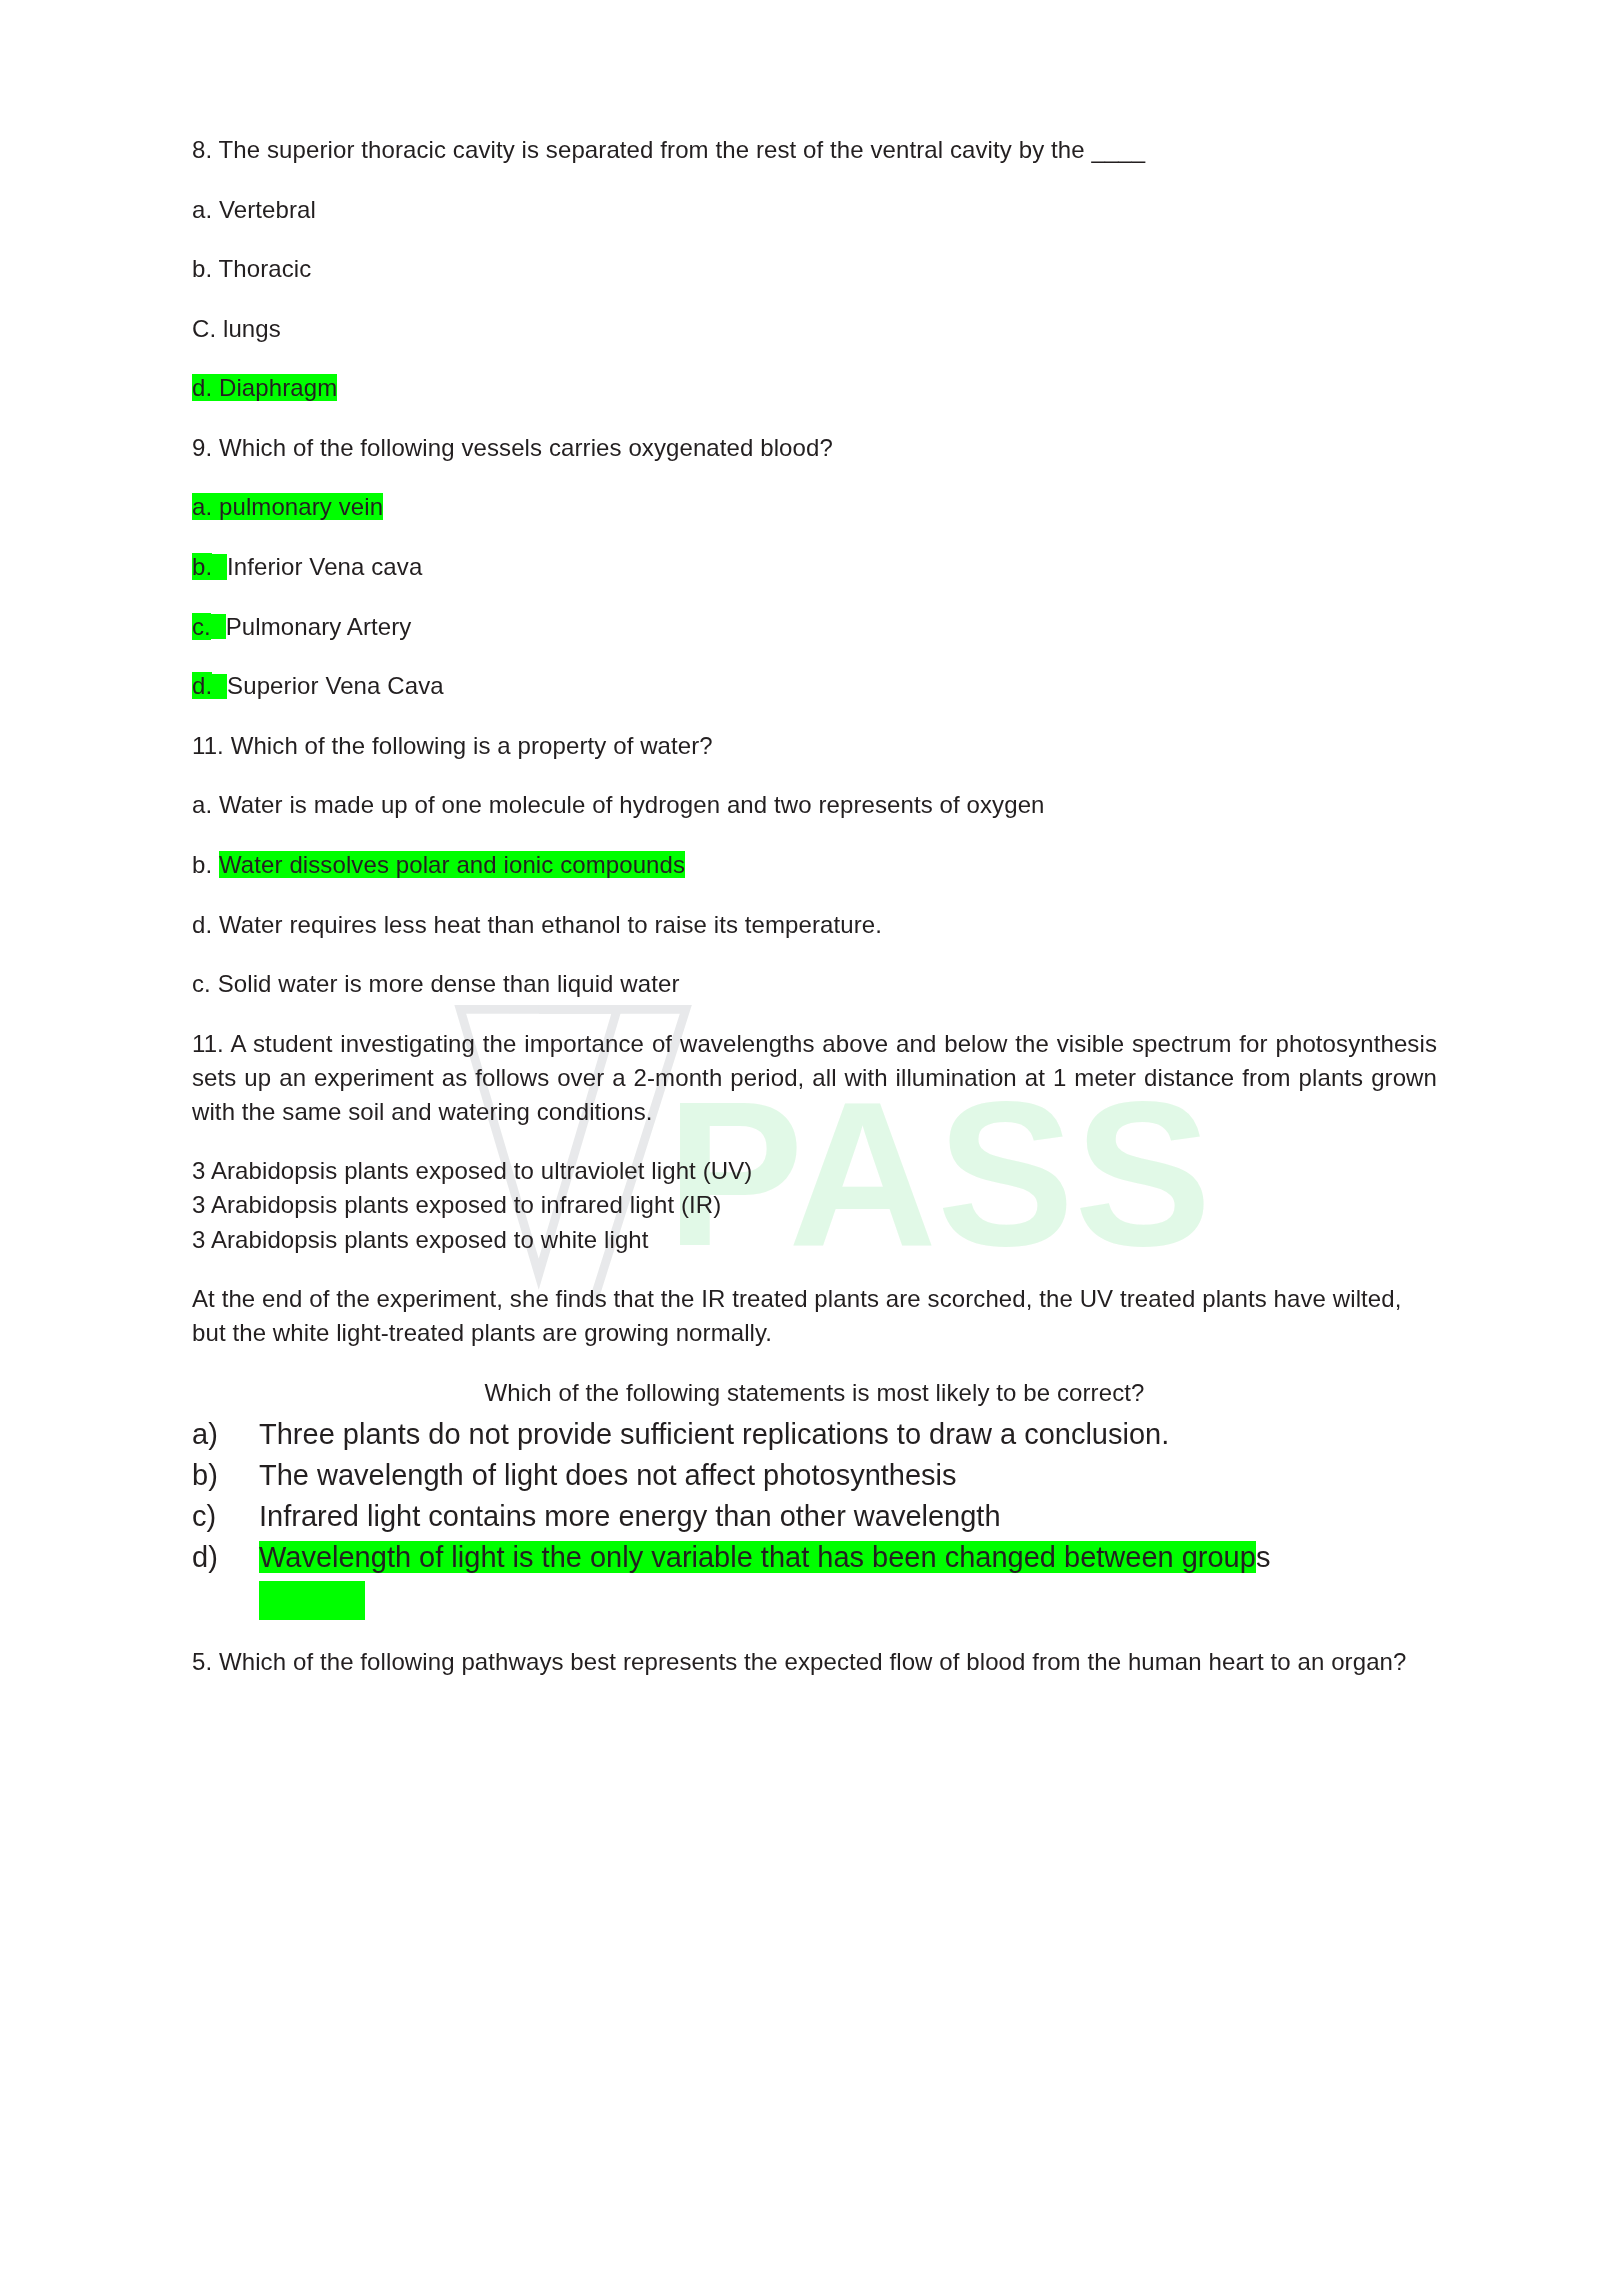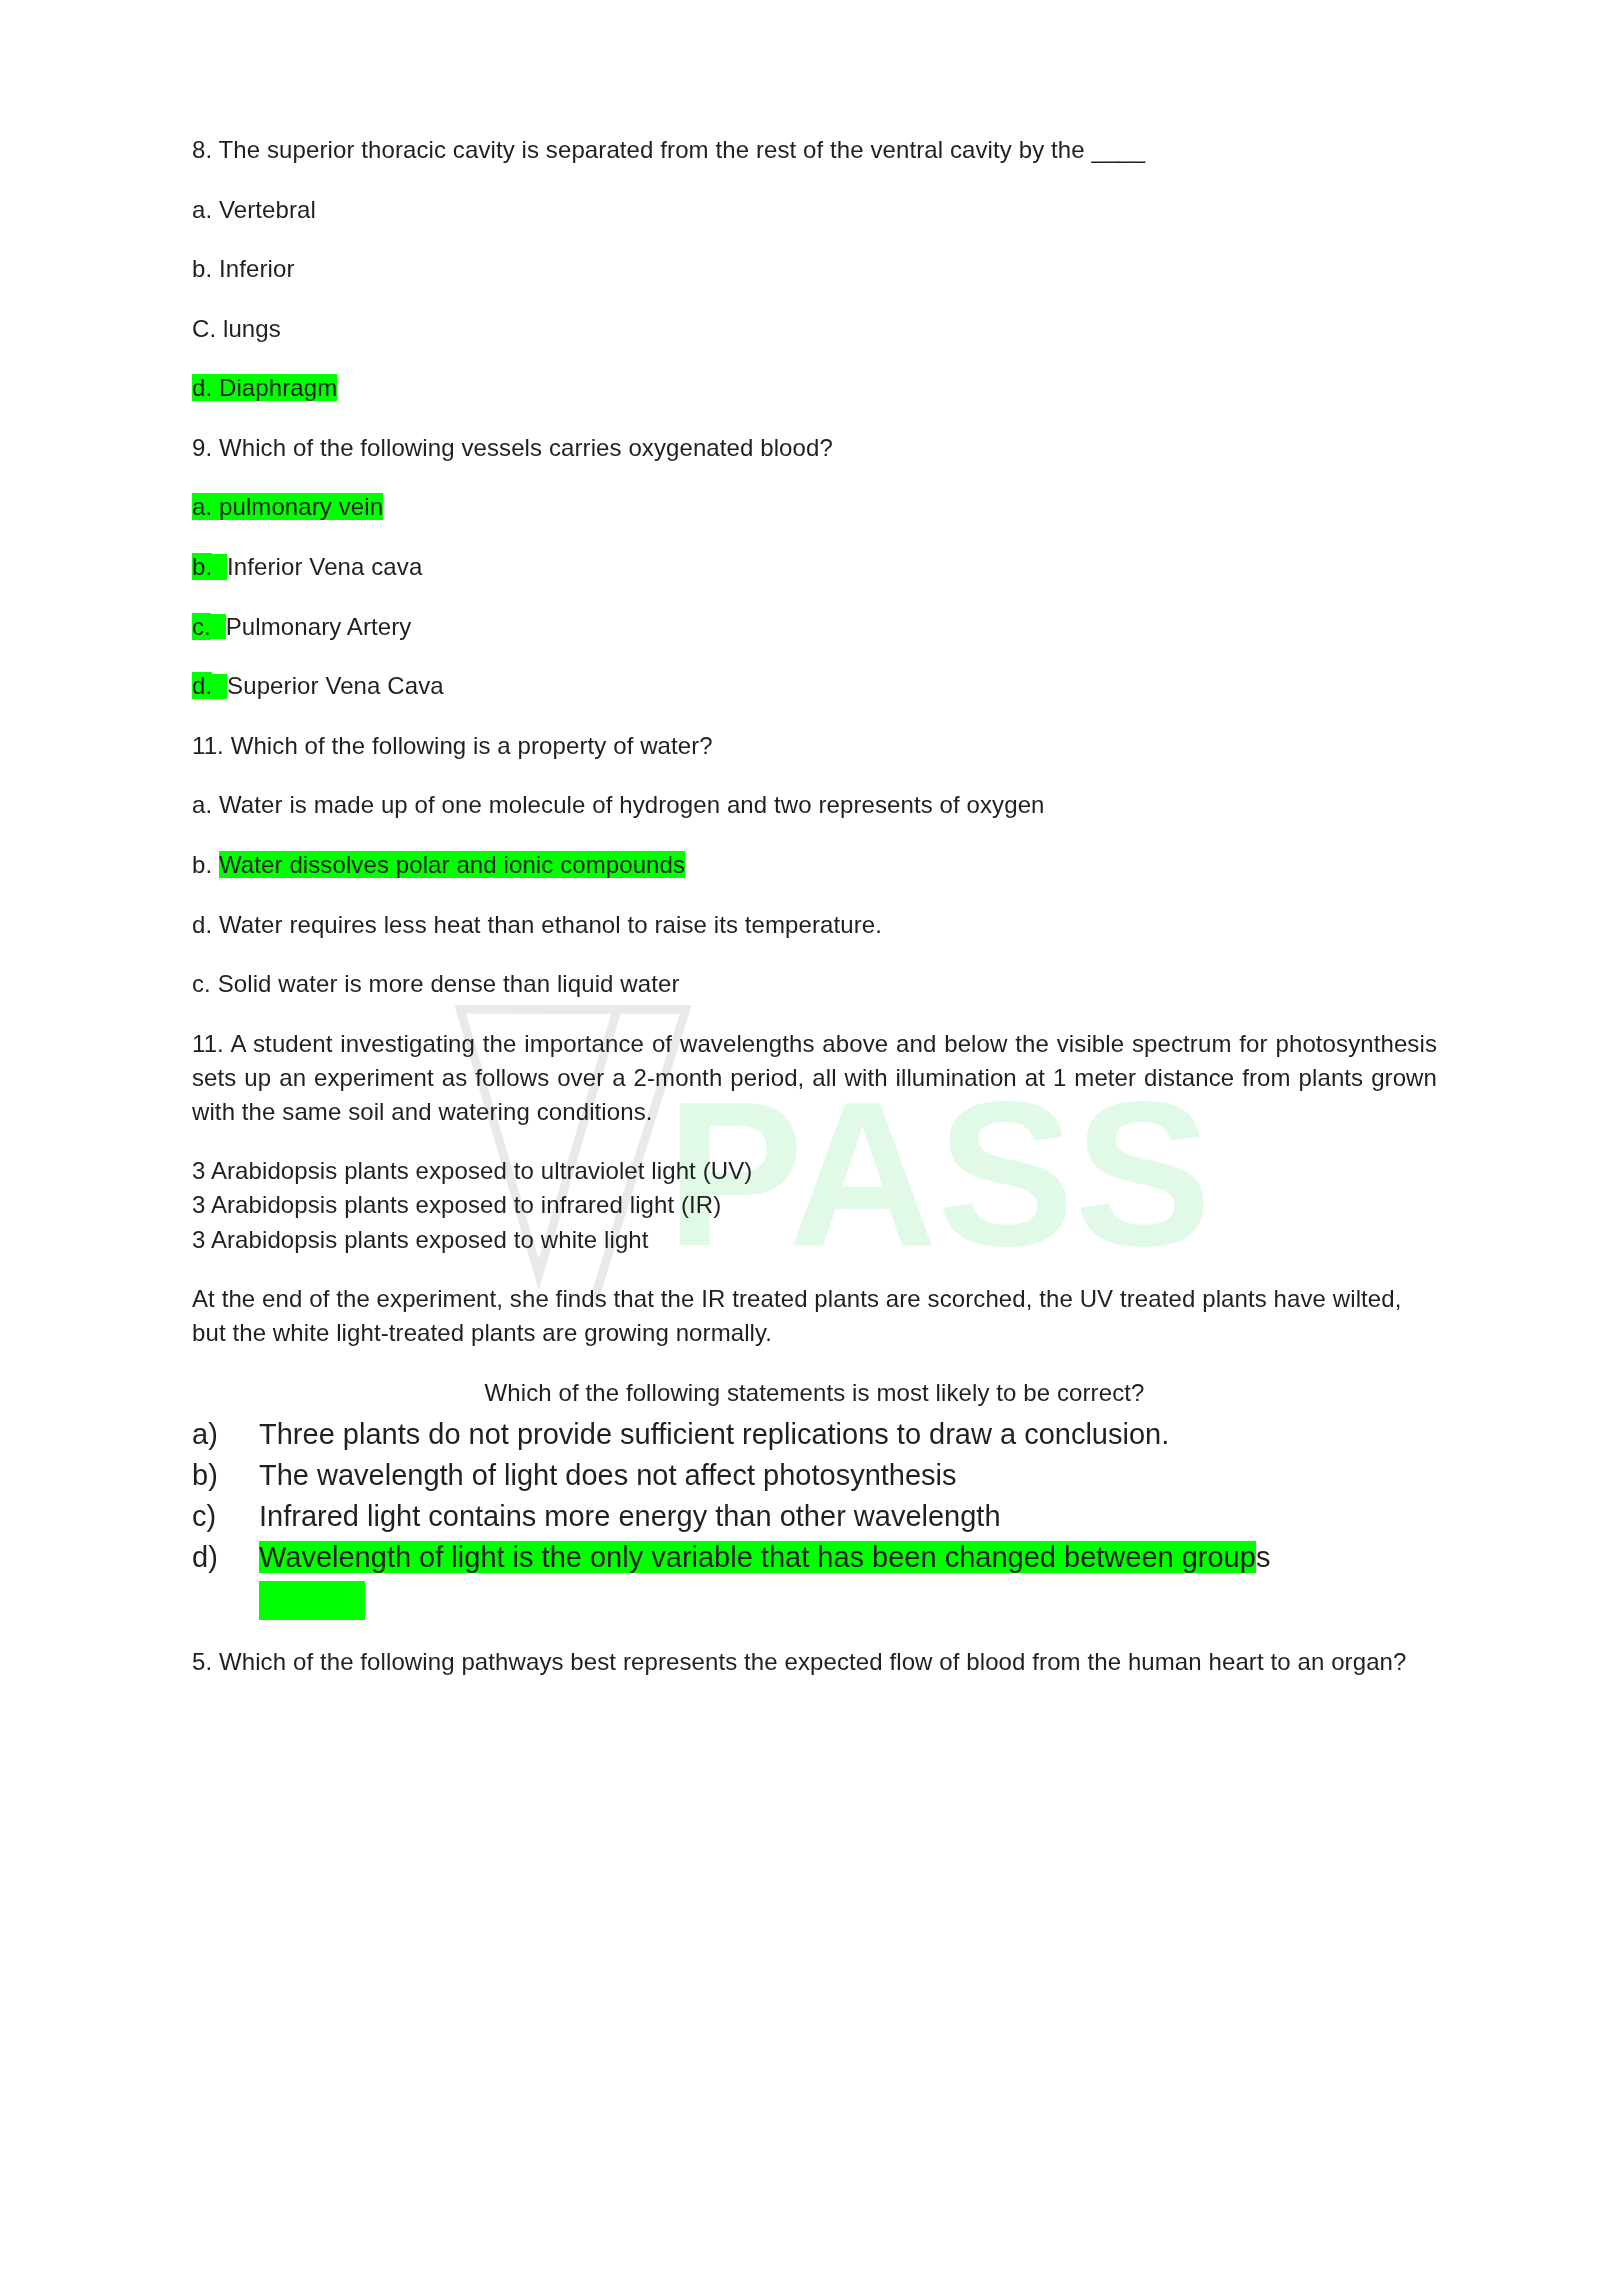--- a/index.html
+++ b/index.html
@@ -119,21 +119,21 @@
 
     <p class="para">8. The superior thoracic cavity is separated from the rest of the ventral cavity by the ____</p>
 
     <p class="para">
       <span>a.</span>
       <span>Vertebral</span>
     </p>
 
     <p class="para">
       <span>b.</span>
-      <span>Inferior</span>
+      <span>Thoracic</span>
     </p>
 
     <p class="para">
       <span>C.</span>
       <span>lungs</span>
     </p>
 
     <p class="para">
       <span class="hl"><span>d.</span> <span>Diaphragm</span></span>
     </p>

